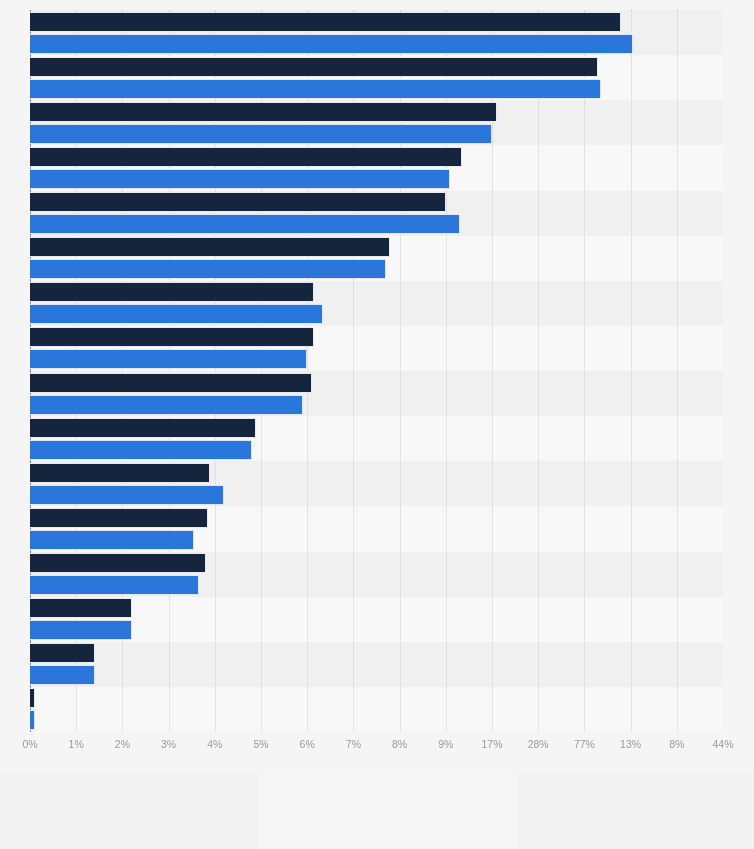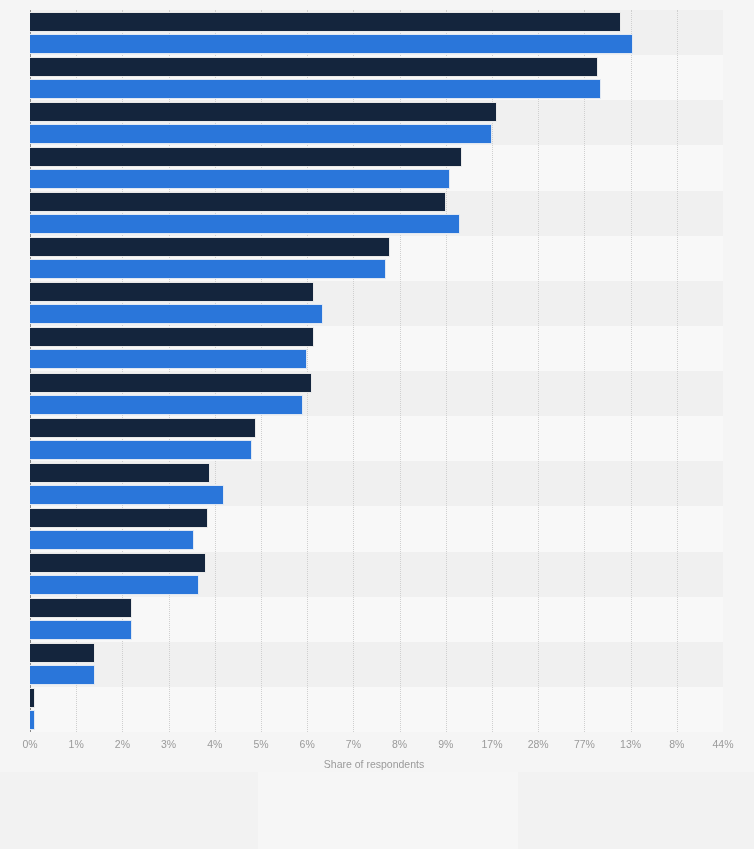--- a/index.html
+++ b/index.html
@@ -194,23 +194,20 @@
       <div class="tick-label" style="left: 369.6px;">8%</div>
       <div class="tick-label" style="left: 415.8px;">9%</div>
       <div class="tick-label" style="left: 462px;">17%</div>
       <div class="tick-label" style="left: 508.2px;">28%</div>
       <div class="tick-label" style="left: 554.4px;">77%</div>
       <div class="tick-label" style="left: 600.6px;">13%</div>
       <div class="tick-label" style="left: 646.8px;">8%</div>
       <div class="tick-label" style="left: 693px;">44%</div>
     </div>
 
-  <div id="x-axis-title">
-    <span id="x-axis-title-inner">Share of respondents</span>
-  </div>
 
   <div id="footer-bands">
       <div class="fb" style="left: 0px; width: 258px; background: rgb(242, 242, 242);"></div>
       <div class="fb" style="left: 258px; width: 260px; background: rgb(246, 246, 246);"></div>
       <div class="fb" style="left: 518px; width: 236px; background: rgb(242, 242, 242);"></div>
     </div>
 
 </div>
 
 </body></html>

